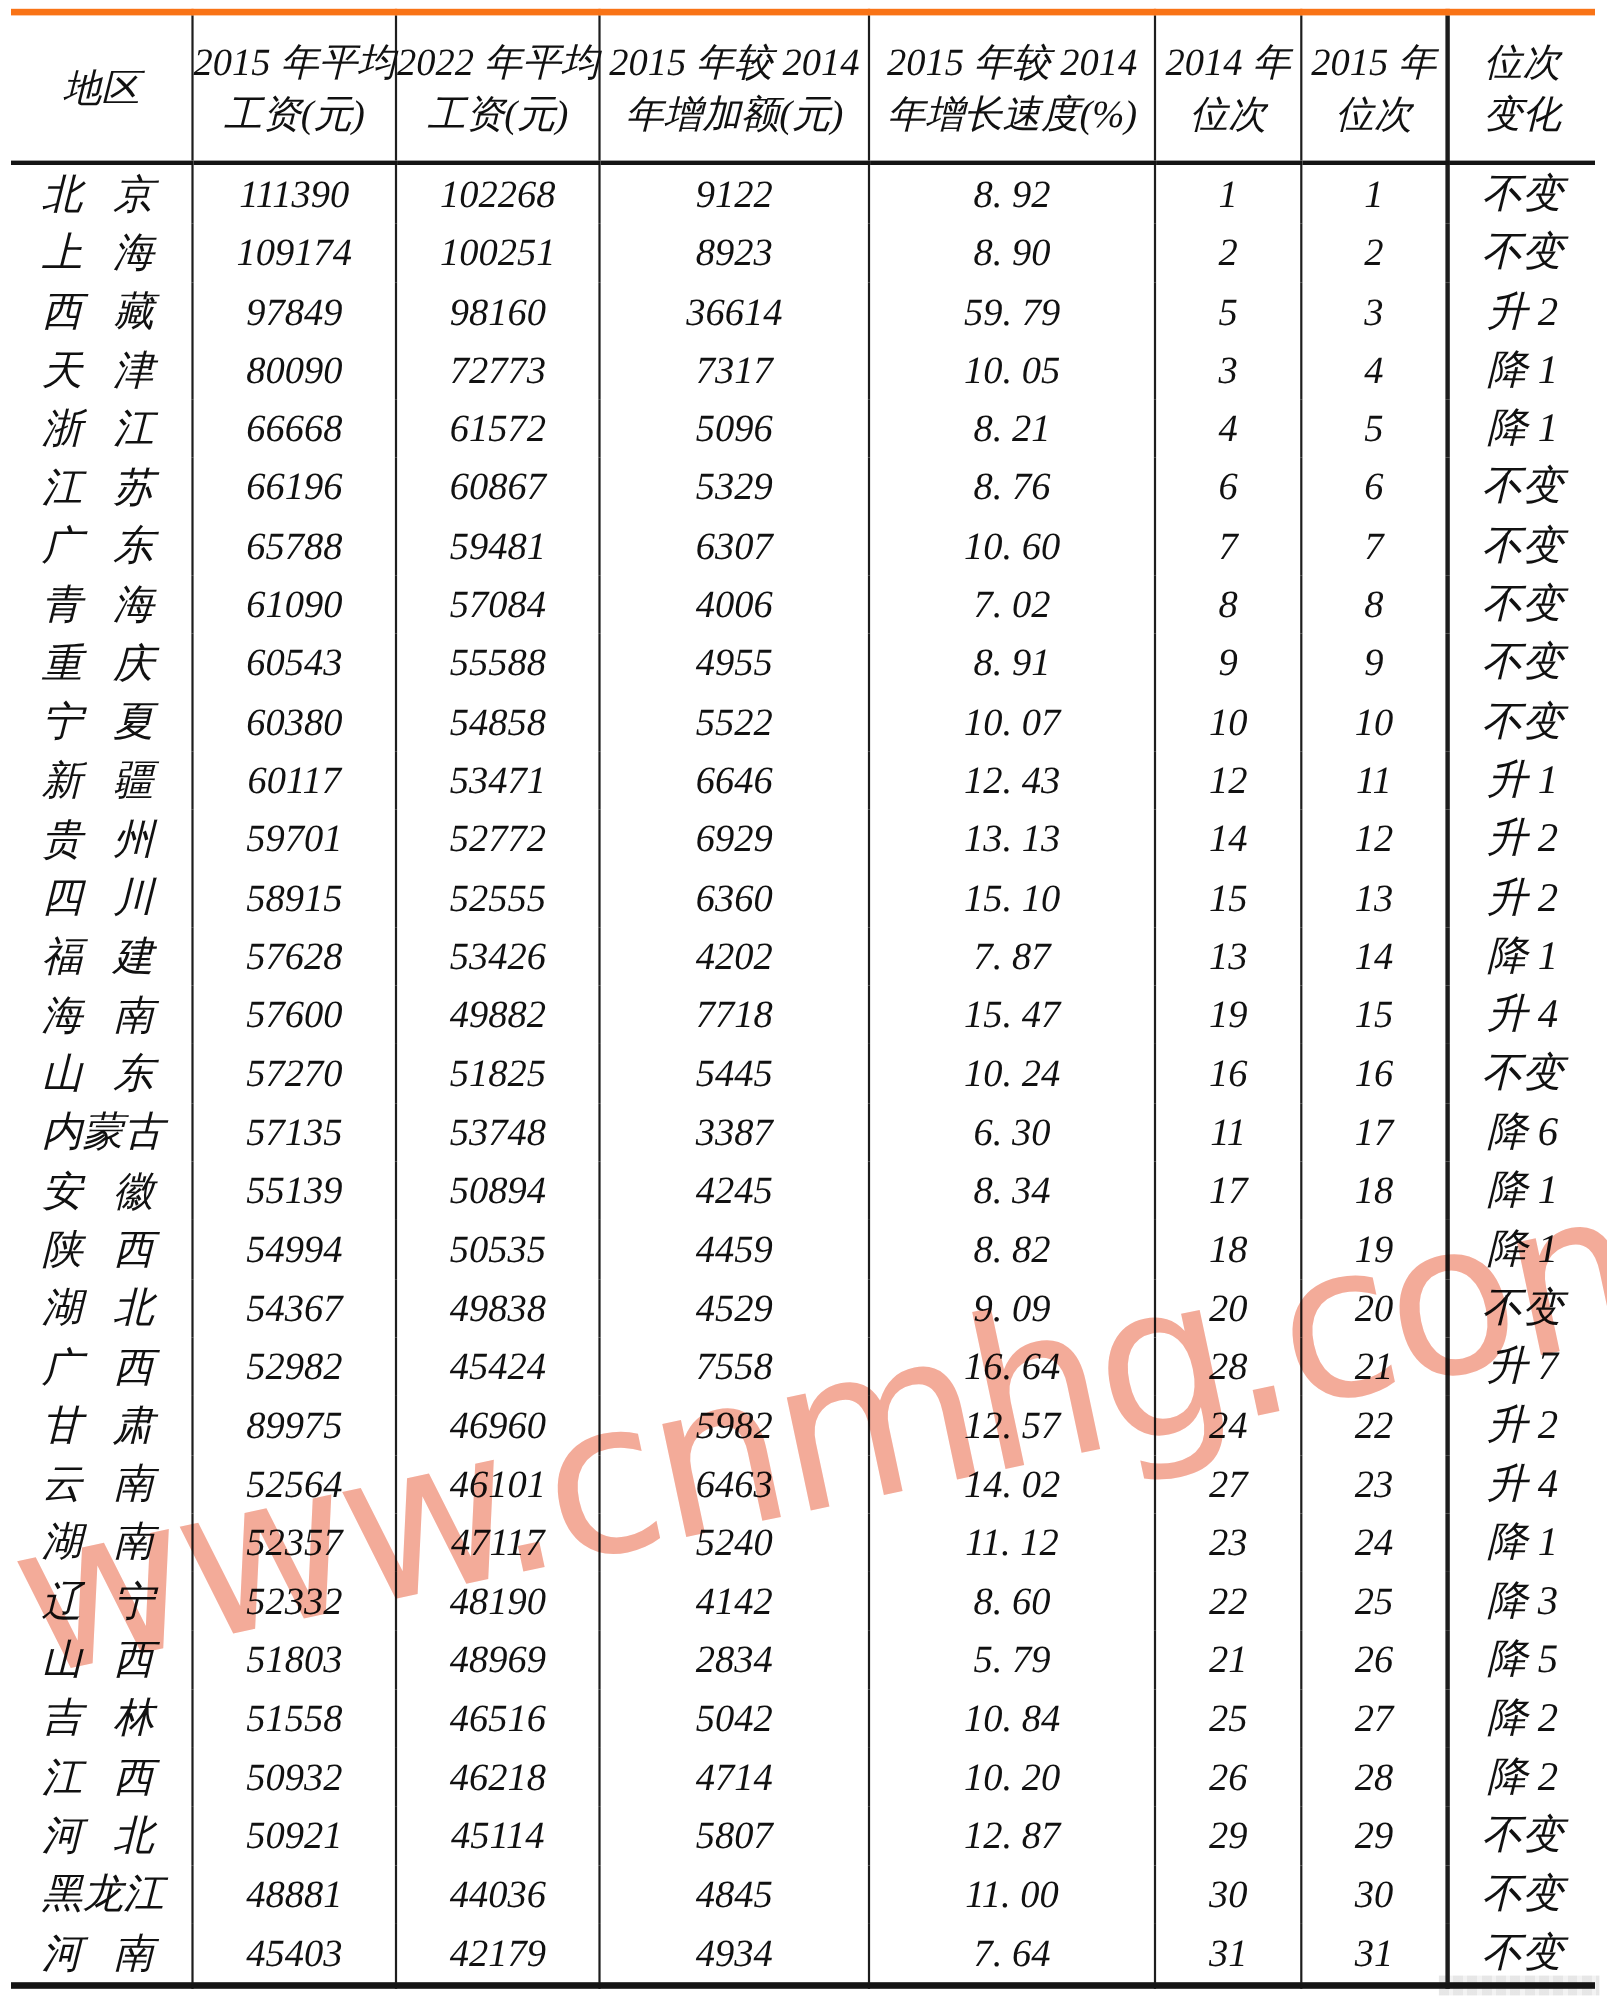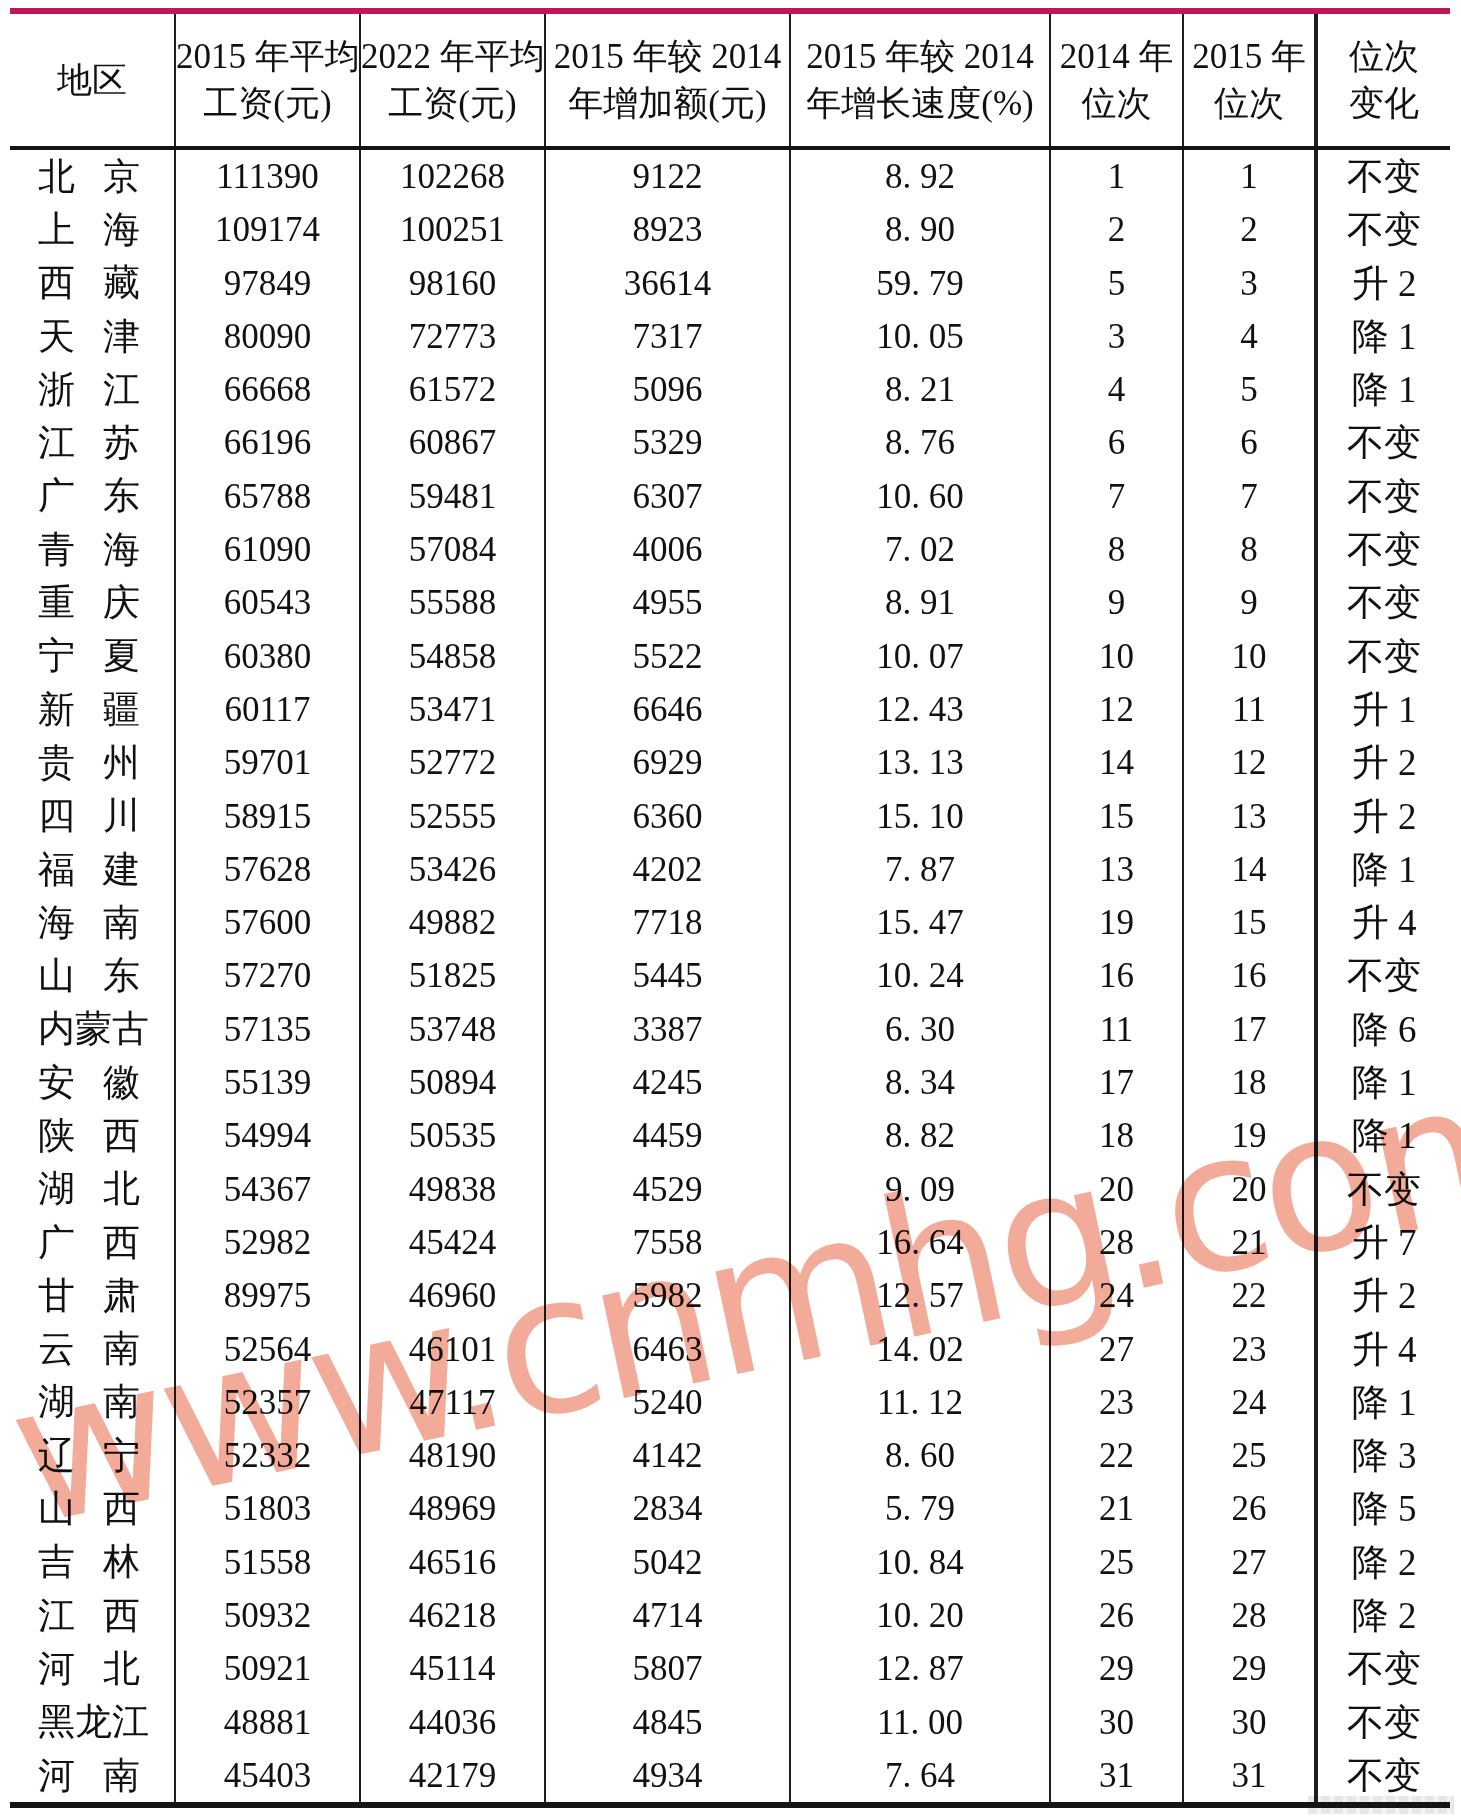--- a/index.html
+++ b/index.html
@@ -1,21 +1,21 @@
 <!DOCTYPE html>
 <html><head>
 <meta charset="utf-8">
 <style>
   html,body{margin:0;padding:0;background:#ffffff;}
   .page{position:relative;width:1461px;height:1817px;background:#fff;overflow:hidden;
         font-family:"Liberation Serif","DejaVu Serif",serif;color:#111;}
   
   table.wage{position:absolute;left:10px;top:8px;width:1440px;table-layout:fixed;
         border-collapse:collapse;background:transparent;z-index:1;
-        border-top:6px solid #be185d;border-bottom:6px solid #141414;}
+        border-top:6px solid #f97316;border-bottom:6px solid #141414;font-style:italic;}
   th,td{border-right:2px solid #1d1d1d;text-align:center;vertical-align:middle;
         font-weight:normal;padding:0;}
   .thick-right{border-right-width:4px;}
   .no-right{border-right:none;}
   thead th{border-bottom:4px solid #141414;height:132px;font-size:35px;}
   .hline{line-height:47px;height:47px;white-space:nowrap;}
   tbody td{height:53.3px;font-size:37px;line-height:53.3px;white-space:nowrap;}
   td.num{font-size:35px;}
   td.region-cell{text-align:left;}
   .region-name{display:flex;justify-content:space-between;align-items:center;

